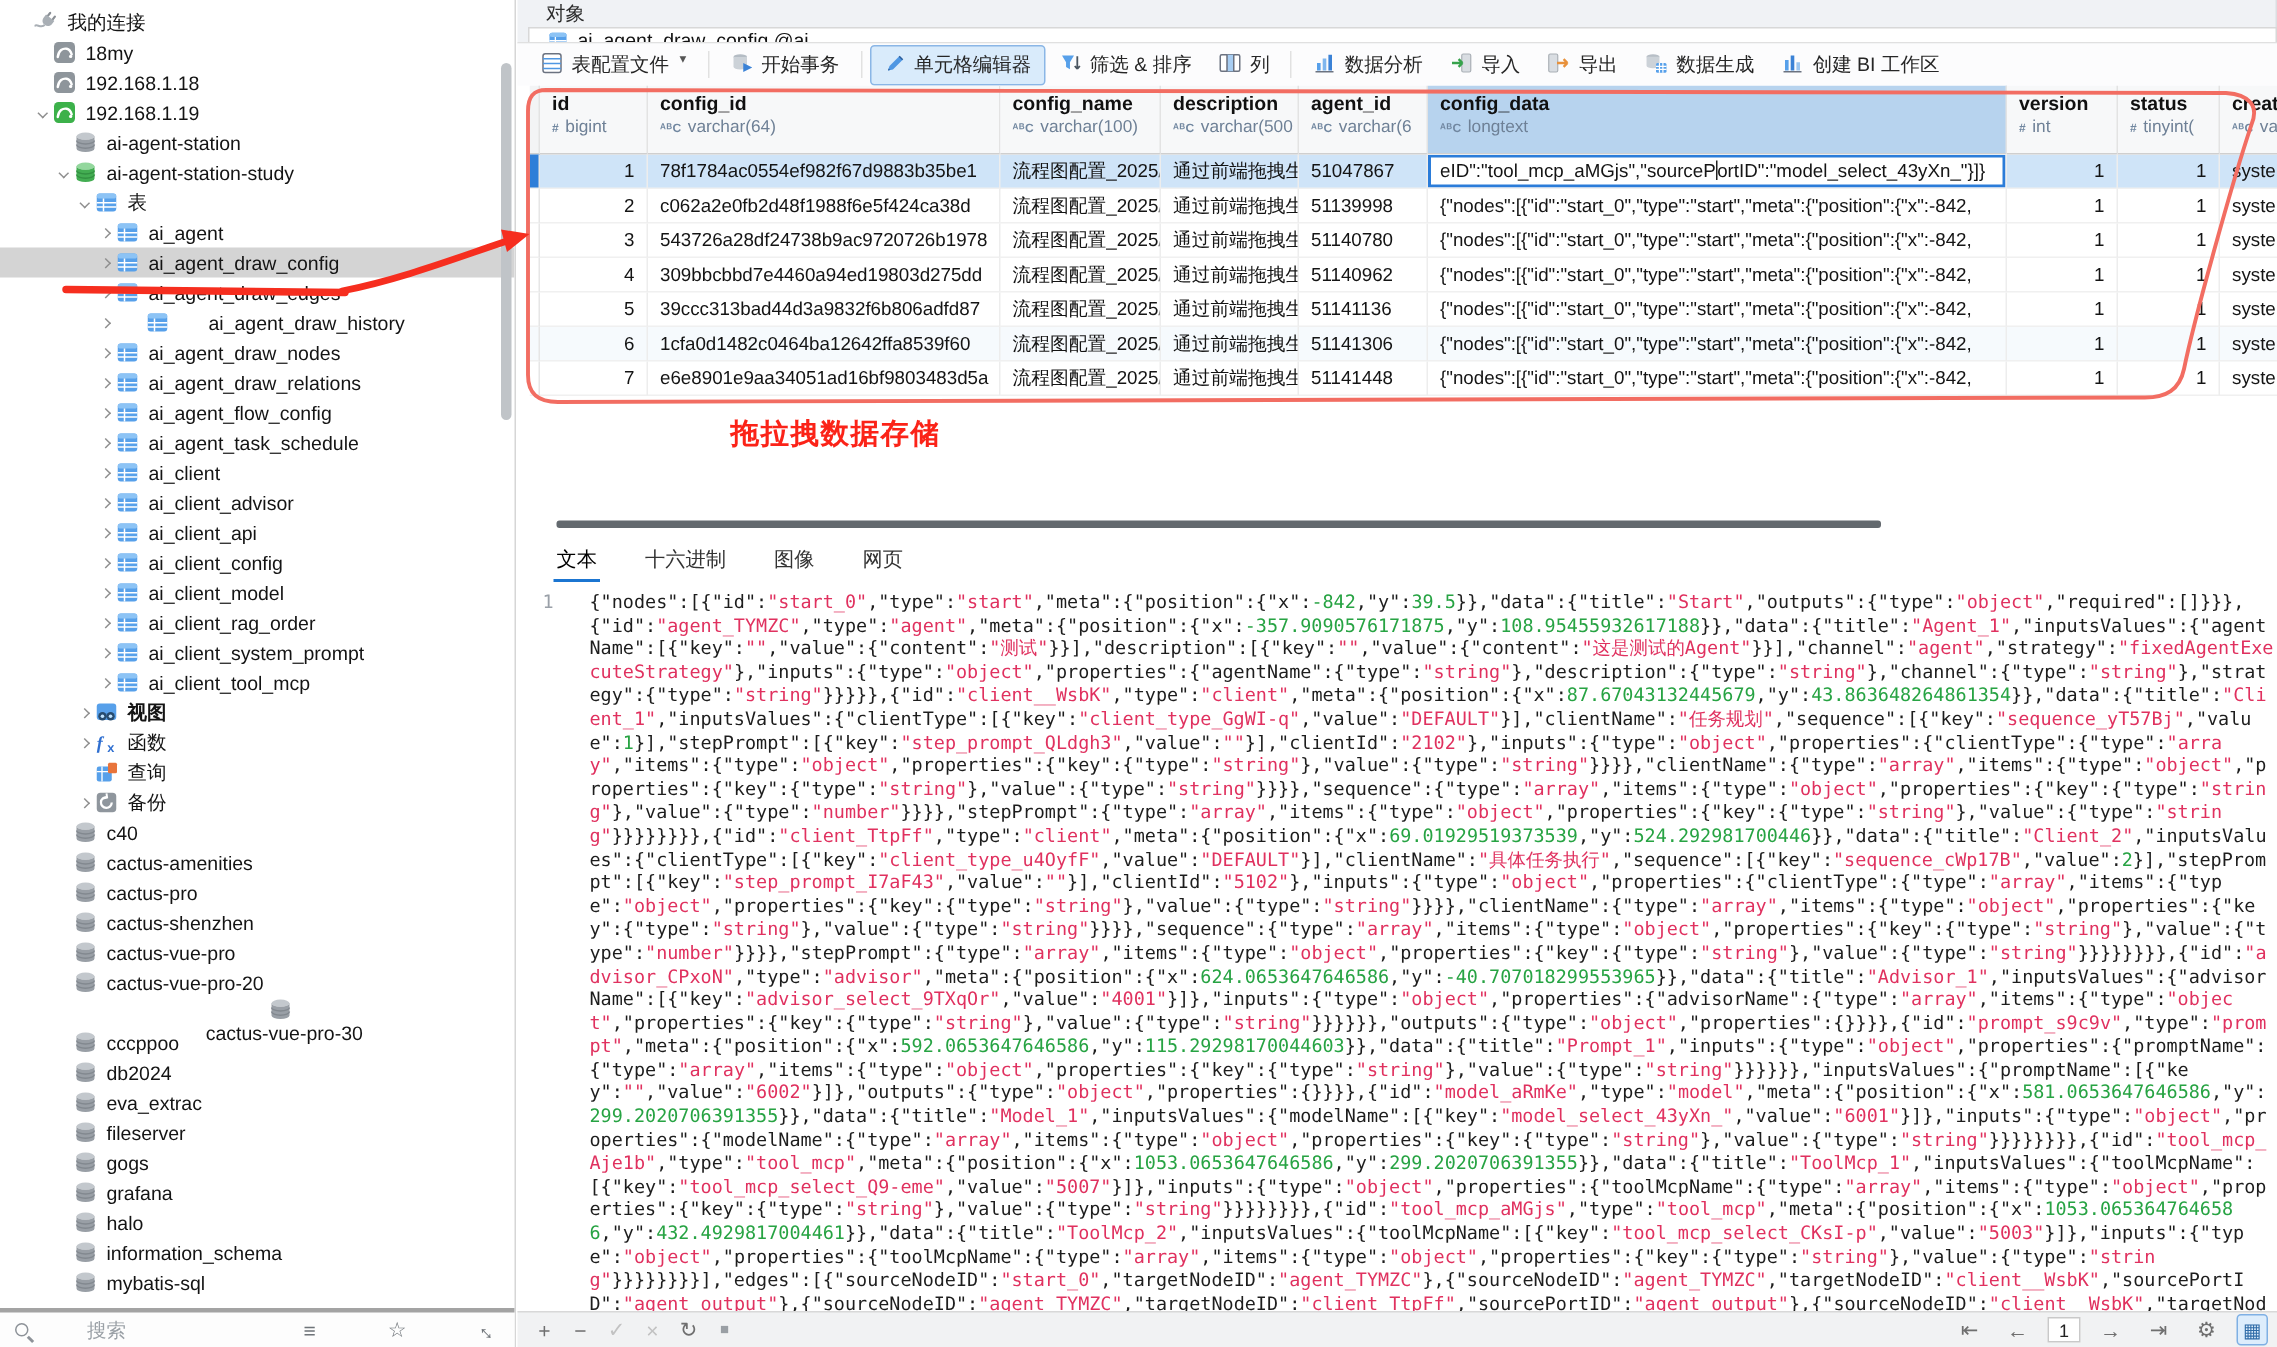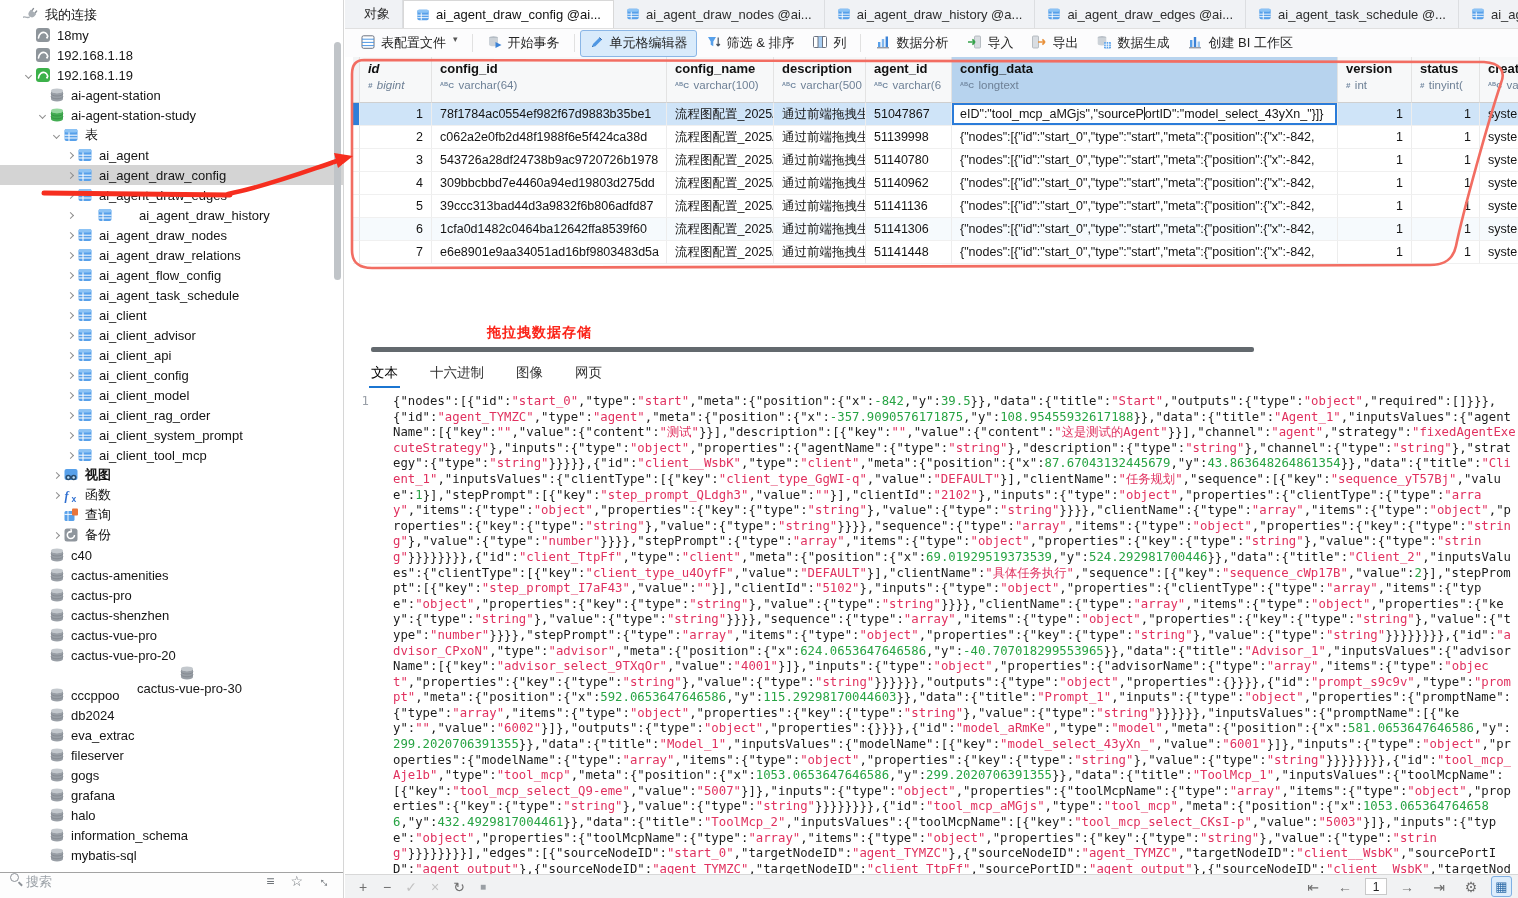--- a/index.html
+++ b/index.html
@@ -13,31 +13,31 @@
   .trow { display:flex; align-items:center; height:20px; white-space:nowrap; cursor:default; }
   .trow.sel { background:#d4d4d4; }
   .chevbox { width:13px; flex:none; display:flex; align-items:center; justify-content:center; }
   .chev { width:5px; height:5px; border-right:1.4px solid #8f8f8f; border-bottom:1.4px solid #8f8f8f; transform:rotate(-45deg); }
   .chev.down { transform:rotate(45deg); }
   .tico { width:16px; height:16px; flex:none; margin-right:6px; display:inline-flex; }
   .tico svg { width:16px; height:16px; }
   .tlabel { font-size:13px; color:#141414; }
   #side-scroll { position:absolute; right:1px; top:42px; width:8px; height:250px; }
   #side-scroll .thumb { width:7px; height:238px; background:#c0c4c8; border-radius:4px; }
-  #side-footer { position:absolute; left:0; right:0; bottom:0; height:26px; background:#fdfdfd; border-top:1px solid #a3a3a3; display:flex; padding:0 10px; }
+  #side-footer { position:absolute; left:0; right:0; bottom:0; height:26px; background:#fdfdfd; border-top:3px solid #a3a3a3; display:flex; align-items:center; padding:0 10px;gap:32px; }
   .lens { width:9px; height:9px; border:1.5px solid #8d9298; border-radius:50%; position:relative; margin-right:7px; flex:none; }
   .lens::after { content:""; position:absolute; width:5px; height:1.5px; background:#8d9298; transform:rotate(45deg); left:7px; top:9px; }
   #search-text { color:#9aa0a6; font-size:13px; flex:1; }
   .foot-ic { color:#6f7479; font-size:14px; margin-left:16px; cursor:default; }
   .diag { display:inline-block; transform:rotate(45deg); }
 
   
   #main { position:absolute; left:345px; top:0; right:0; bottom:0; }
 
-  #tabbar { position:absolute; left:0; top:0; right:0; height:29px; background:#f0f2f5; border-bottom:1px solid #e0e0e0; display:flex; align-items:stretch; padding-left:7px; overflow:hidden; }
+  #tabbar { position:absolute; left:0; top:0; right:0; height:29px; background:#f0f2f5; border-bottom:1px solid #e0e0e0; display:flex; align-items:stretch; padding-left:7px; overflow:hidden;flex-direction:column; }
   .tab { display:flex; align-items:center; gap:6px; padding:0 12px; font-size:13px; color:#2d2d2d; white-space:nowrap; border-right:1px solid #dcdee1; }
   .tab.active { background:#fff; border:1px solid #d8d8d8; border-bottom:none; color:#111; }
   .tab .tico { margin-right:0; width:14px; height:14px; }
   .tab .tico svg { width:14px; height:14px; }
 
   #toolbar { position:absolute; left:0; top:29px; right:0; height:28px; background:#fcfcfd; display:flex; align-items:center; padding-left:6px; }
   .tbtn { display:flex; align-items:flex-start; gap:5px; padding:3px 8px; border-radius:3px; border:1px solid transparent; font-size:13px; color:#262626; white-space:nowrap; cursor:default; }
   .tbtn.active { background:#d9ebfb; border-color:#8ab6e6; }
   .tbtn svg { width:16px; height:16px; }
   .tsep { width:1px; height:18px; background:#e1e1e1; margin:0 5px; flex:none; }
@@ -56,21 +56,21 @@
   .g-row.sel { background:#cfe4f8; }
   .g-row.alt { background:#f6fafd; }
   .g-ind { width:7px; flex:none; border-right:1px solid #e6e6e6; border-bottom:1px solid #f0f0f0; }
   .g-row.sel .g-ind { background:#2f7ed8; }
   .g-cell { flex:none; padding:0 8px; line-height:22px; border-right:1px solid #ededed; border-bottom:1px solid #f0f0f0; white-space:nowrap; overflow:hidden; color:#141414; }
   .g-cell.num { text-align:right; }
   .g-cell.edit { background:#fff; box-shadow:inset 0 0 0 2px #2b7cd9; position:relative; }
   .caret-bar { display:inline-block; width:1px; height:13px; background:#222; vertical-align:-2px; }
 
   
-  #annot-label { position:absolute; left:142px; top:276px; color:#fb2318; font-size:14px; font-weight:bold; letter-spacing:1px;margin-top:48px; }
+  #annot-label { position:absolute; left:142px; top:276px; color:#fb2318; font-size:19px; font-weight:bold; letter-spacing:1px; }
   #overlay { position:absolute; left:0; top:0; width:1518px; height:898px; pointer-events:none; z-index:60; }
 
   #hscroll { position:absolute; left:26px; top:347px; width:883px; height:5px; background:#63696e; border-radius:2px; }
 
   
   #viewer-tabs { position:absolute; left:24px; top:362px; height:26px; display:flex; gap:28px; }
   .vtab { font-size:13.5px; color:#333; padding:2px 2px 6px 2px; white-space:nowrap; }
   .vtab.active { color:#000; border-bottom:2.5px solid #1b75d1; }
   #viewer-body { position:absolute; left:8px; top:394px; right:0; bottom:24px; overflow:hidden; display:flex; }
   #lnum { width:22px; flex:none; text-align:right; color:#9aa0a8; font:12.3px/15.6px "DejaVu Sans Mono",monospace; padding-right:6px; }
@@ -773,21 +773,21 @@
               <rect x="3" y="6" width="2.4" height="7" fill="#57a0ea"></rect>
               <rect x="6.8" y="3" width="2.4" height="10" fill="#3b82d6"></rect>
               <rect x="10.6" y="7.5" width="2.4" height="5.5" fill="#9cc6f0"></rect>
             </svg></span>
           <span>创建 BI 工作区</span>
         </div>
       </div>
     <div id="grid">
         <div class="g-head">
           <div class="g-corner"></div>
-          <div class="g-hcell" style="width: 72px; font-style: italic;">
+          <div class="g-hcell" style="width: 72px;">
             <div class="h-name">id</div>
             <div class="h-type">
               <span class="kbadge">#</span>
               <span>bigint</span>
             </div>
           </div>
           <div class="g-hcell" style="width: 235px;">
             <div class="h-name">config_id</div>
             <div class="h-type">
               <span class="kbadge">ᴬᴮC</span>

